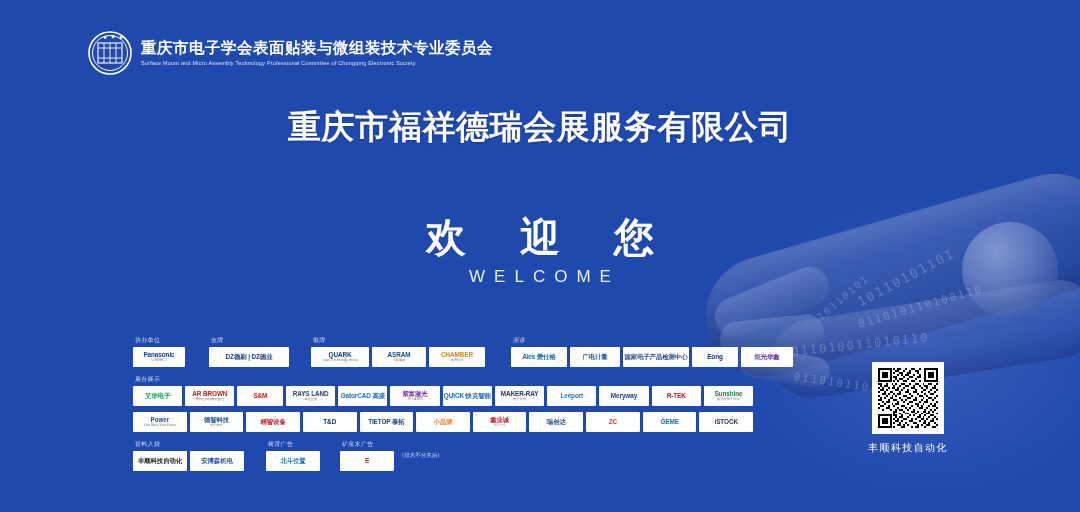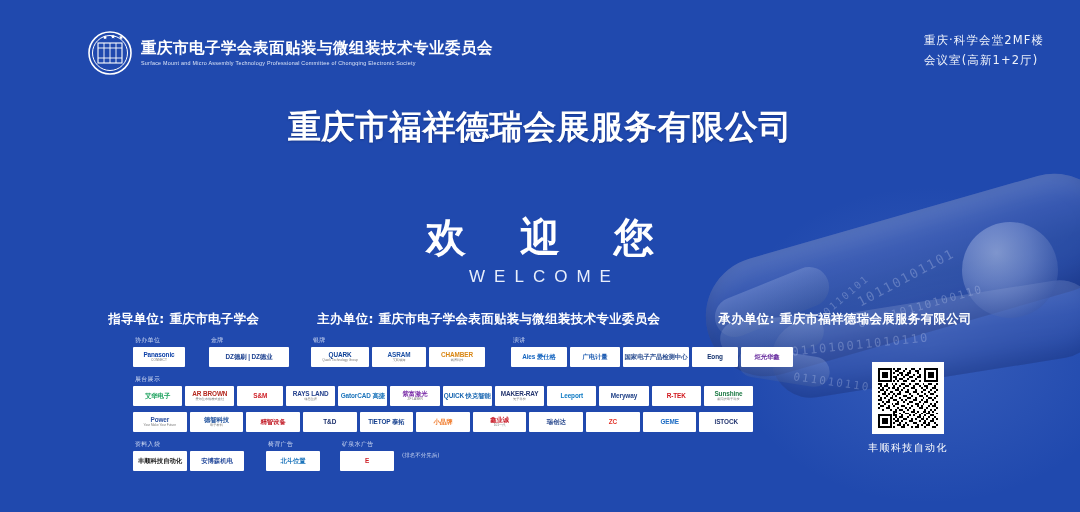--- a/index.html
+++ b/index.html
@@ -181,47 +181,32 @@
         <path d="M13 8.5 L14.1 10.6 L16.4 10.9 L14.7 12.5 L15.1 14.8 L13 13.7 L10.9 14.8 L11.3 12.5 L9.6 10.9 L11.9 10.6 Z" fill="#ffffff" transform="translate(17,-1.8) scale(.62)"></path>
         <path d="M13 8.5 L14.1 10.6 L16.4 10.9 L14.7 12.5 L15.1 14.8 L13 13.7 L10.9 14.8 L11.3 12.5 L9.6 10.9 L11.9 10.6 Z" fill="#ffffff" transform="translate(25,-1) scale(.62)"></path>
       </svg>
       <div class="soc-text">
         <div class="soc-cn">重庆市电子学会表面贴装与微组装技术专业委员会</div>
         <div class="soc-en">Surface Mount and Micro Assembly Technology Professional Committee of Chongqing Electronic Society</div>
       </div>
     </div>
 
     <div class="hdr-right">
-      <div class="venue">
-        <div>重庆·科学会堂2MF楼</div>
-        <div>会议室(高新1+2厅)</div>
-      </div>
     </div>
   </div>
 
   <div class="title-wrap">
     <div class="title-line">重庆市福祥德瑞会展服务有限公司</div>
   </div>
 
   <div class="welcome-wrap">
     <div class="welcome-cn">欢 迎 您</div>
     <div class="welcome-en">WELCOME</div>
   </div>
 
-  <div class="credits">
-    <div class="credit">
-      <span class="k">指导单位:</span><span>重庆市电子学会</span>
-    </div>
-    <div class="credit">
-      <span class="k">主办单位:</span><span>重庆市电子学会表面贴装与微组装技术专业委员会</span>
-    </div>
-    <div class="credit">
-      <span class="k">承办单位:</span><span>重庆市福祥德瑞会展服务有限公司</span>
-    </div>
-  </div>
 
   <div class="sponsors">
     <div class="grp-row" id="row1">
         <div class="grp" style="margin-right: 24px;">
           <div class="grp-label">协办单位</div>
           <div class="logos">
             <div class="logo" style="width: 52px;">
               <div class="logo-txt" style="color: rgb(10, 63, 168);">Panasonic<span class="logo-sub">CONNECT</span></div>
             </div>
           </div>

